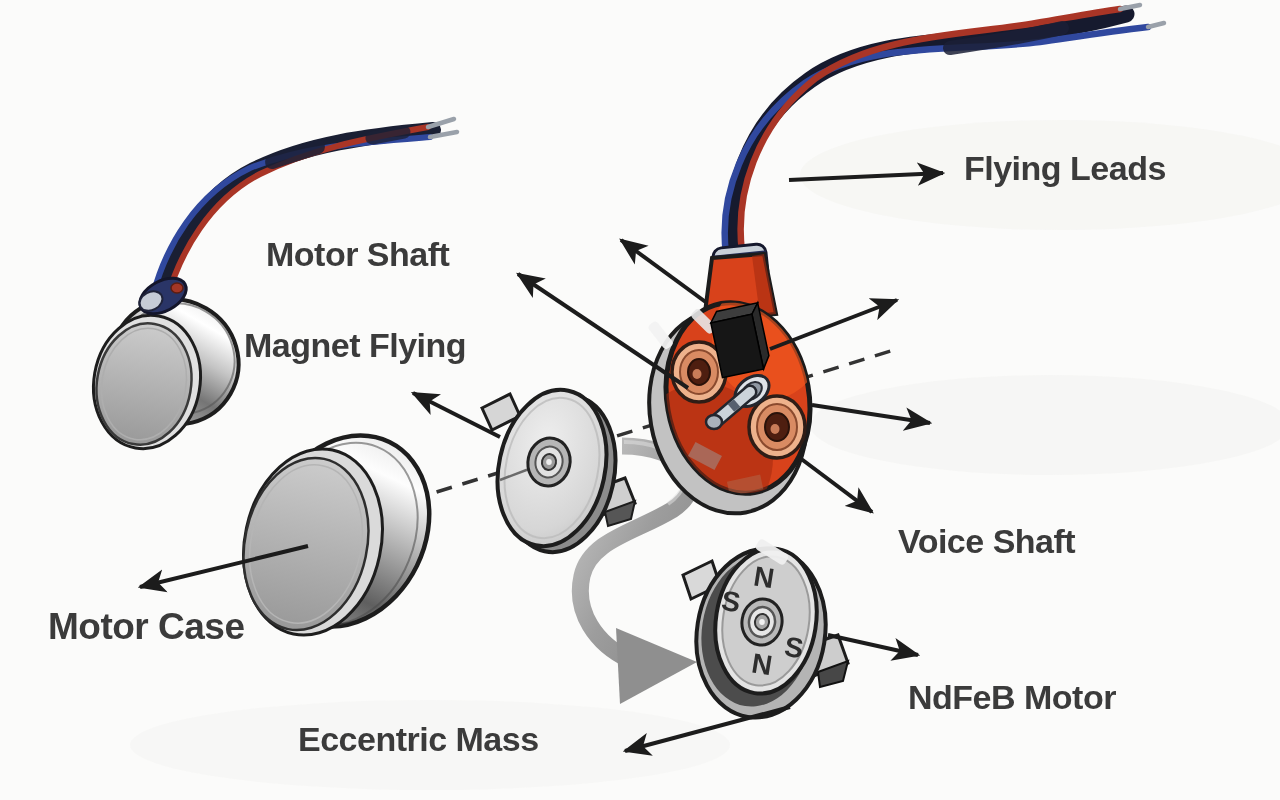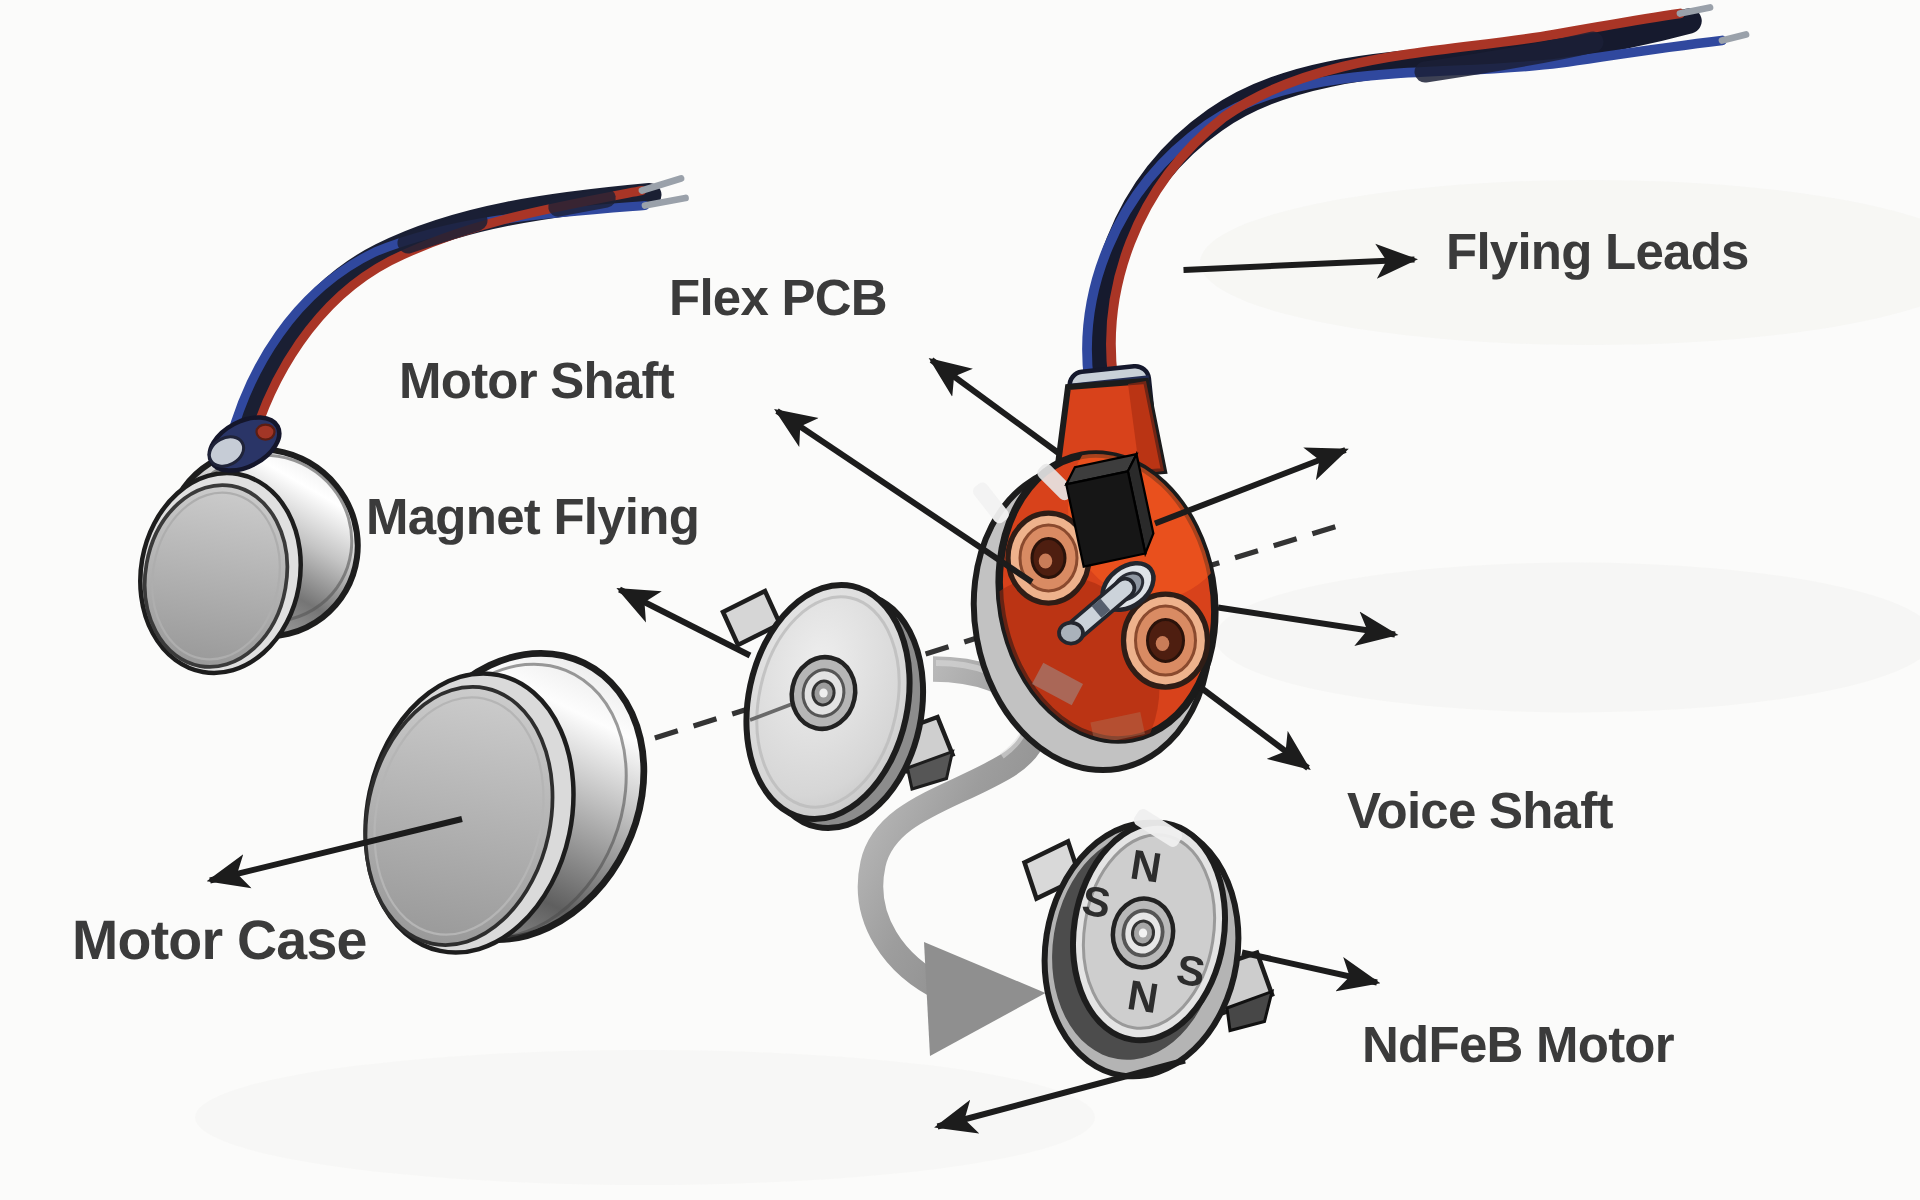--- a/index.html
+++ b/index.html
@@ -217,20 +217,20 @@
     <path d="M 500 437 L 413 393" marker-end="url(#ah)"></path>
     <path d="M 770 349 L 897 300" marker-end="url(#ah)"></path>
     <path d="M 812 405 L 930 423" marker-end="url(#ah)"></path>
     <path d="M 800 458 L 872 512" marker-end="url(#ah)"></path>
     <path d="M 308 546 L 140 587" marker-end="url(#ah)"></path>
     <path d="M 790 707 L 625 751" marker-end="url(#ah)"></path>
     <path d="M 828 635 L 918 655" marker-end="url(#ah)"></path>
   </g>
 </svg>
 
-  <div class="lbl" style="left:446px; top:181px">Flex PCB</div>
   <div class="lbl" style="left:266px; top:236px">Motor Shaft</div>
   <div class="lbl" style="left:244px; top:327px">Magnet Flying</div>
   <div class="lbl" style="left:964px; top:150px">Flying Leads</div>
   <div class="lbl" style="left:898px; top:523px">Voice Shaft</div>
   <div class="lbl big" style="left:48px; top:607px">Motor Case</div>
+  <div class="lbl" style="left:298px; top:721px">Eccentric Mass</div>
   <div class="lbl" style="left:908px; top:679px">NdFeB Motor</div>
 </div>
 
 </body></html>

